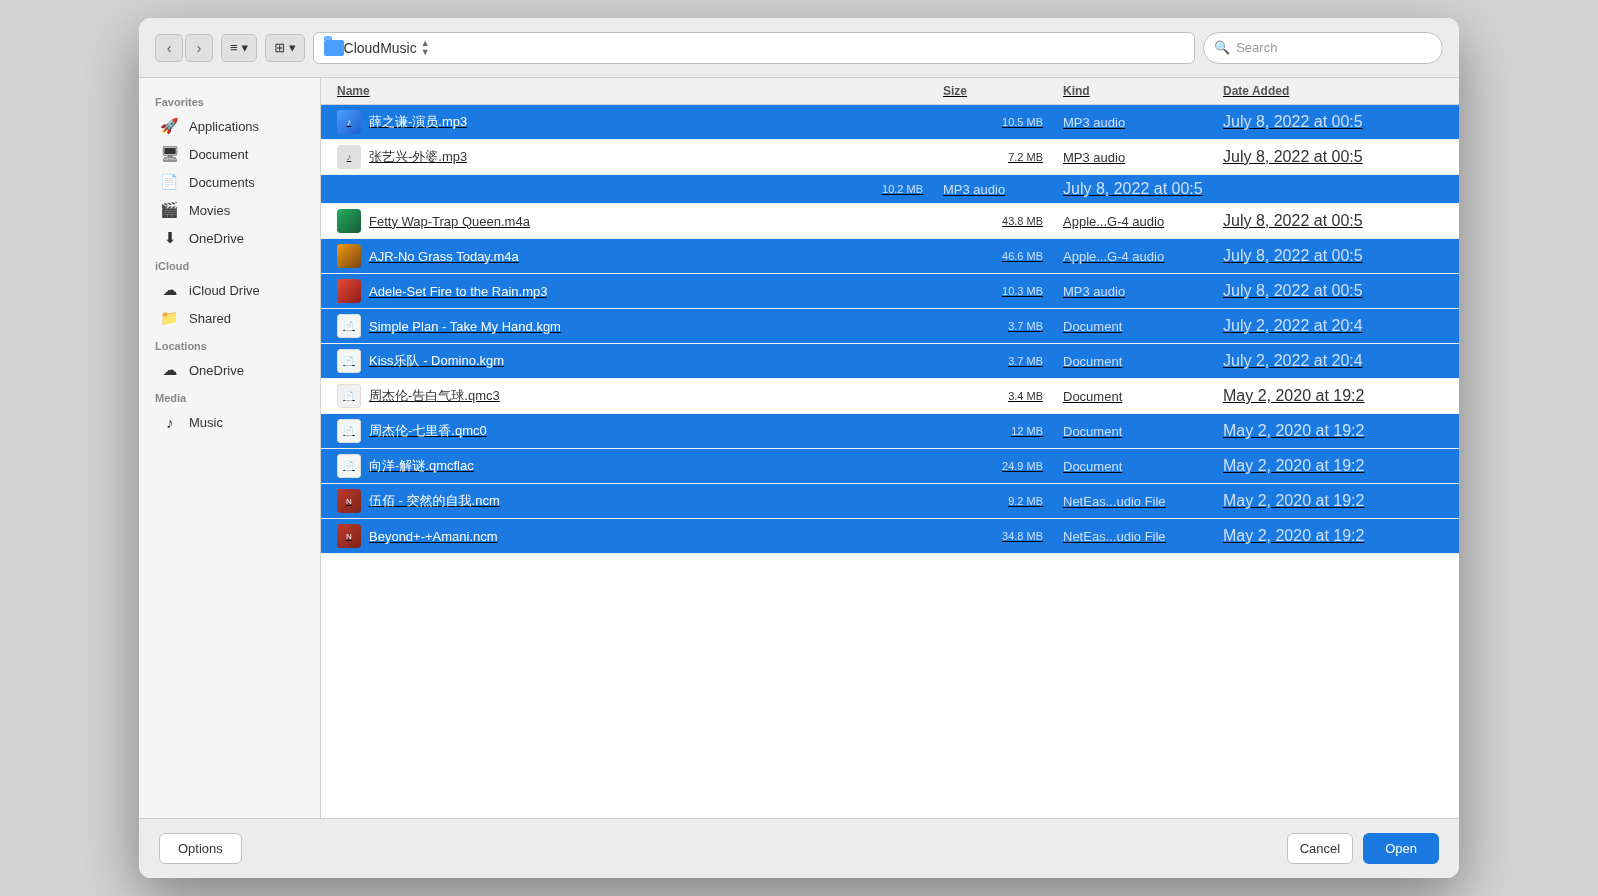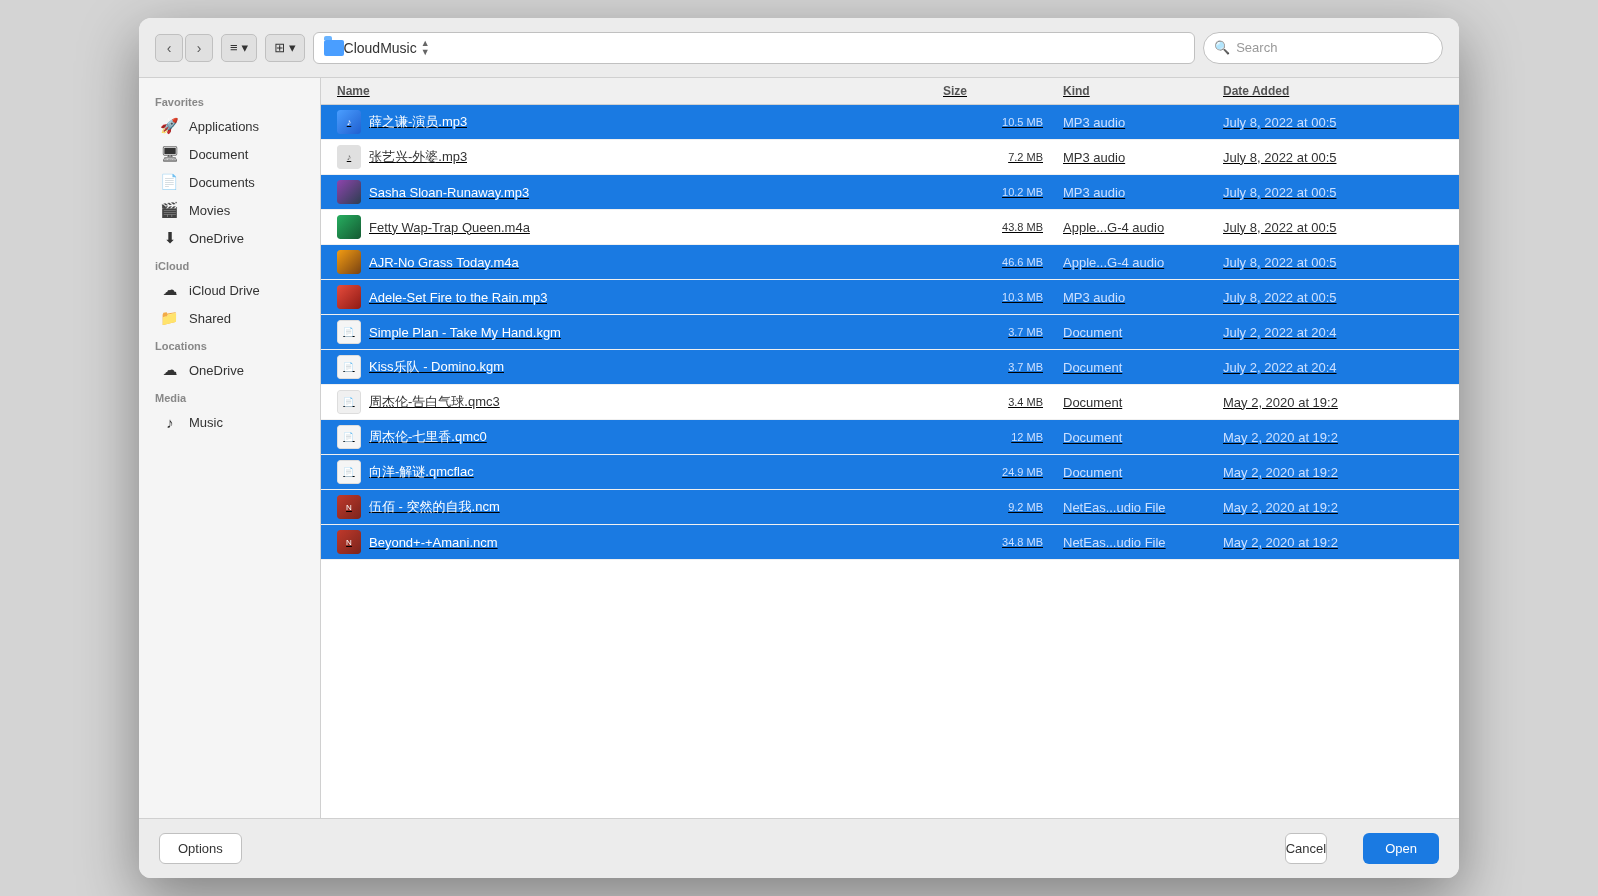--- a/index.html
+++ b/index.html
@@ -200,57 +200,56 @@
       font-size: 10px;
       overflow: hidden;
     }
     .file-name-text {
       overflow: hidden;
       text-overflow: ellipsis;
       white-space: nowrap;
     }
     .file-size { text-align: right; padding-right: 20px; font-size: 11px; }
     .file-kind { font-size: 13px; }
-    .file-date { font-size: 13px; }
+    .file-date { font-size: 16px; }
     .bottom-bar {
       display: flex;
       align-items: center;
       justify-content: space-between;
       padding: 14px 20px;
       background: #ececec;
       border-top: 1px solid #d0d0d0;
     }
     .btn-options {
       padding: 7px 18px;
       background: white;
       border: 1px solid #c0c0c0;
       border-radius: 6px;
       font-size: 13px;
       cursor: pointer;
       color: #333;
     }
     .btn-cancel {
-      padding: 7px 0;
+      padding: 7px 12px;
       background: white;
       border: 1px solid #c0c0c0;
       border-radius: 6px;
       font-size: 13px;
       cursor: pointer;
       color: #333;
     }
     .btn-open {
       padding: 7px 22px;
       background: #1a7ae2;
       border: none;
       border-radius: 6px;
       font-size: 13px;
       cursor: pointer;
       color: white;
       font-weight: 500;
-      margin-left: 26px;
     }
     .right-buttons { display: flex; gap: 10px; }
     .stepper {
       display: flex;
       flex-direction: column;
       justify-content: center;
       margin-left: 4px;
     }
     .stepper span {
       font-size: 9px;
@@ -360,26 +359,20 @@
       <div class="file-thumb">
                 <div style="width:24px;height:24px;background:#e0e0e0;border-radius:3px;display:flex;align-items:center;justify-content:center;font-size:9px;color:#666;">♪</div>
               </div>
       <span class="file-name-text">张艺兴-外婆.mp3</span>
     </div>
     <span class="file-size">7.2 MB</span>
     <span class="file-kind">MP3 audio</span>
     <span class="file-date">July 8, 2022 at 00:5</span>
   </div>
           <div class="file-row selected">
-    <div class="file-name-cell">
-      <div class="file-thumb">
-                <div style="width:24px;height:24px;background:linear-gradient(135deg,#8e44ad,#2c3e50);border-radius:3px;"></div>
-              </div>
-      <span class="file-name-text">Sasha Sloan-Runaway.mp3</span>
-    </div>
     <span class="file-size">10.2 MB</span>
     <span class="file-kind">MP3 audio</span>
     <span class="file-date">July 8, 2022 at 00:5</span>
   </div>
           <div class="file-row">
     <div class="file-name-cell">
       <div class="file-thumb">
                 <div style="width:24px;height:24px;background:linear-gradient(135deg,#27ae60,#145a32);border-radius:3px;"></div>
               </div>
       <span class="file-name-text">Fetty Wap-Trap Queen.m4a</span>

